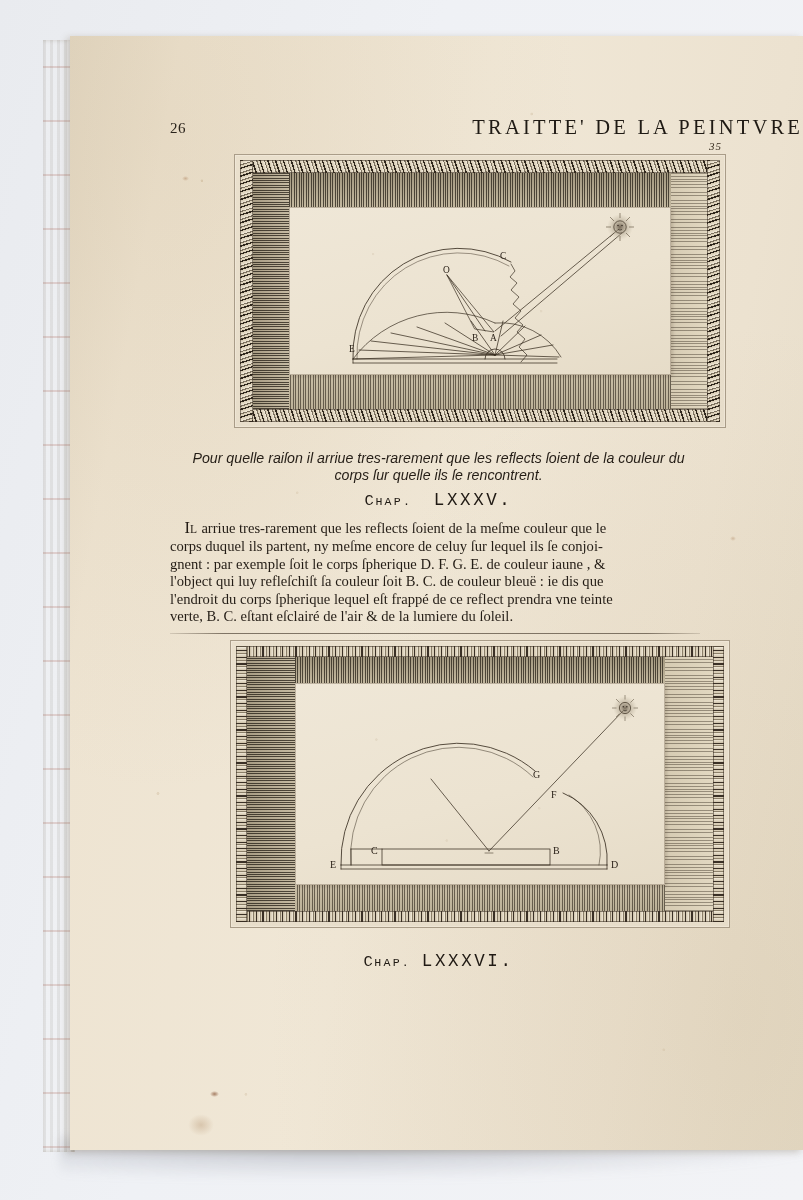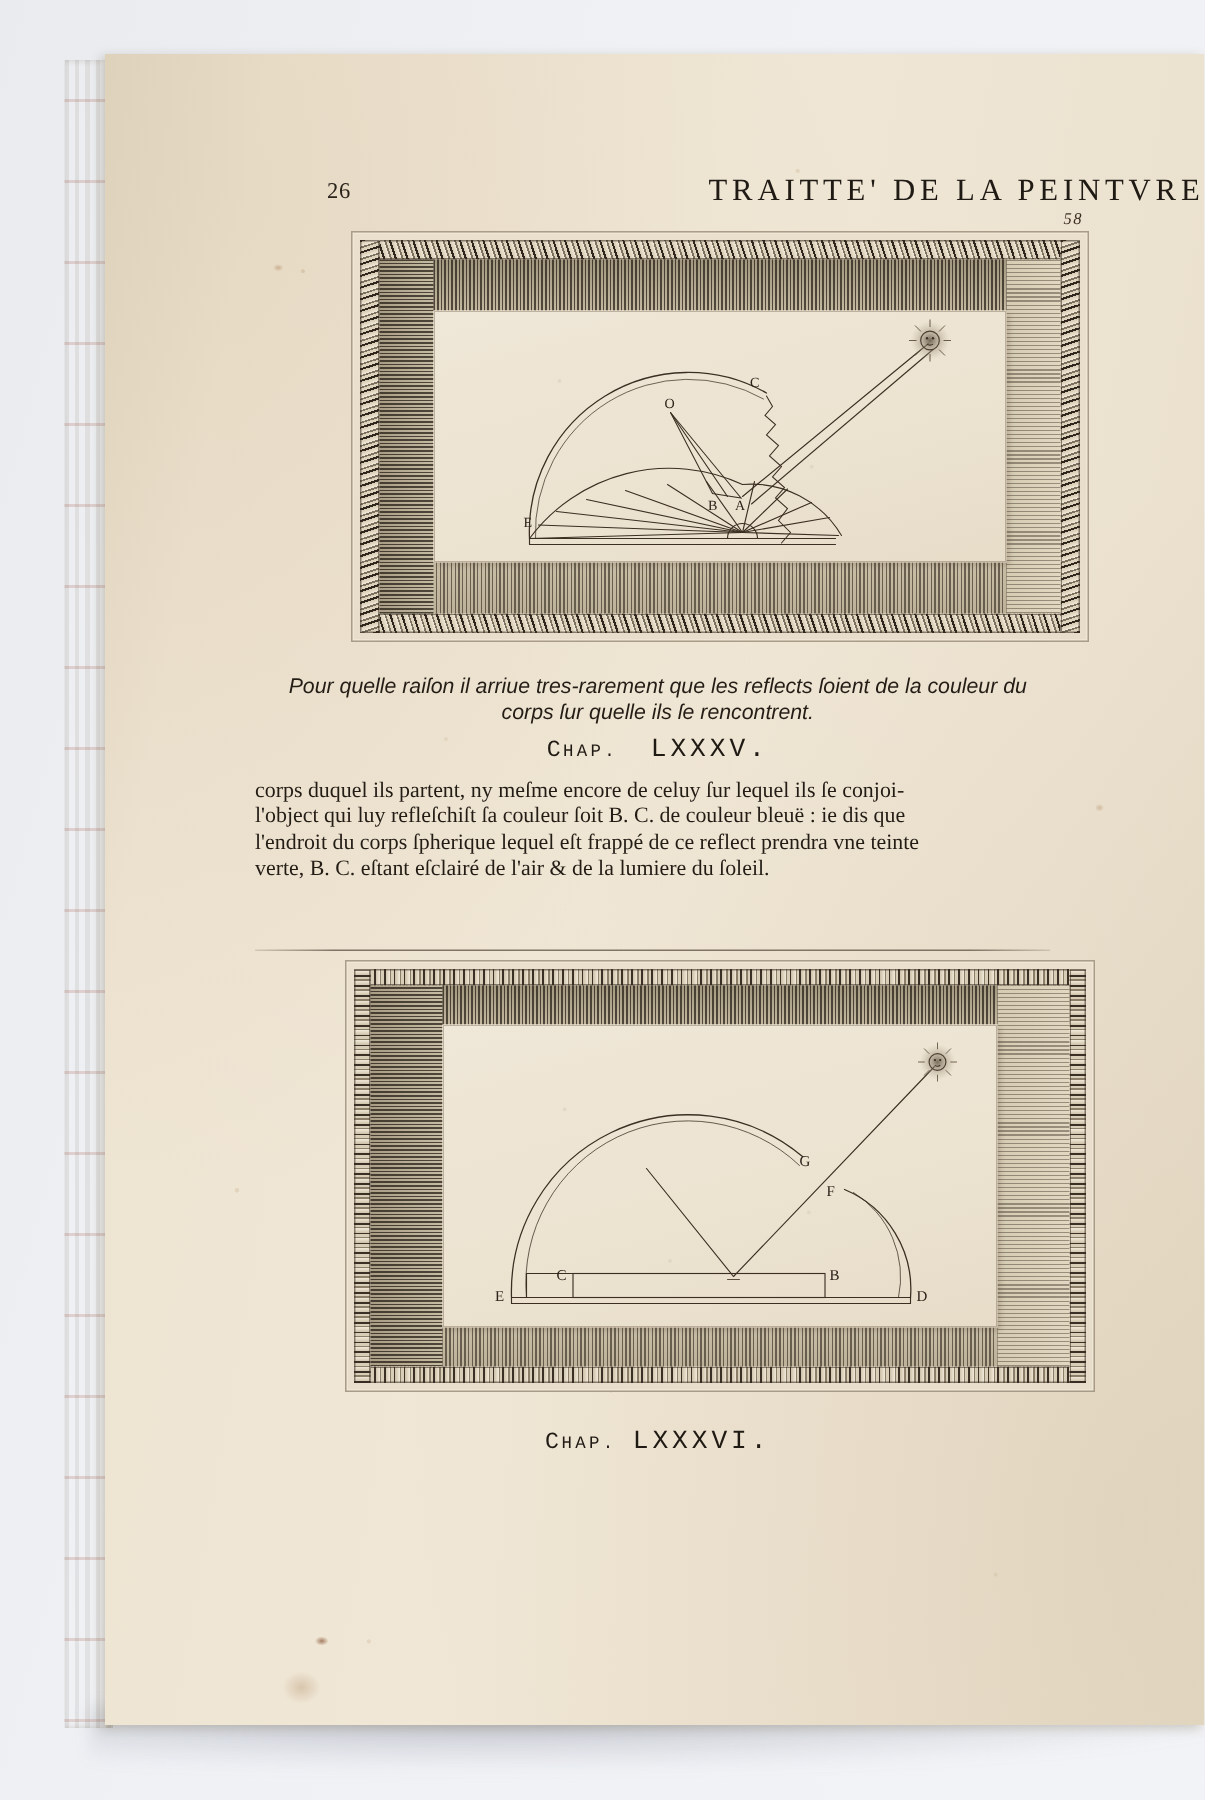--- a/index.html
+++ b/index.html
@@ -64,21 +64,21 @@
     position:absolute; left:0; right:0; top:80px;
     text-align:right;
     font-family:"Liberation Serif", serif;
     font-size:20.5px; letter-spacing:3.2px; font-weight:400;
     color:#1f1a14;
     margin-left:11px;
   }
   .folio{
     position:absolute; left:100px; top:84px;
     font-family:"Liberation Serif", serif;
-    font-size:15px; color:#2a231b; letter-spacing:.5px;margin-left:48px;
+    font-size:15px; color:#2a231b; letter-spacing:.5px;
   }
 
   .caption{
     position:absolute; left:96px; width:545px;
     text-align:center;
     font-family:Liberation Sans, sans-serif;
     font-style:italic;
     font-size:14.2px; line-height:17px;
     color:#241d16;
   }
@@ -222,21 +222,21 @@
     <div class="foxspot" style="left:140px;top:1055px;width:9px;height:6px;background:radial-gradient(ellipse,rgba(120,62,30,.62),rgba(120,62,30,0) 72%);"></div>
     <div class="foxspot" style="left:118px;top:1078px;width:26px;height:22px;background:radial-gradient(ellipse,rgba(150,105,60,.26),rgba(150,105,60,0) 70%);"></div>
     <div class="foxspot" style="left:112px;top:140px;width:7px;height:5px;background:radial-gradient(ellipse,rgba(150,95,50,.34),rgba(150,95,50,0) 72%);"></div>
     <div class="foxspot" style="left:660px;top:500px;width:6px;height:5px;background:radial-gradient(ellipse,rgba(150,100,55,.30),rgba(150,100,55,0) 72%);"></div>
 
     <div class="folio">26</div>
     <div class="running-head">TRAITTE' DE LA PEINTVRE</div>
 
     <div class="plate plate1" style="left:164px; top:118px; width:492px; height:274px;">
       <div class="plate-paper"></div>
-      <div class="plateno">58</div>
+      <div class="plateno">35</div>
       <div class="platemark"></div>
 
       <div class="frame-outer">
         <div class="bead rope" style="left:6px;  top:6px;   width:480px; height:13px;"></div>
         <div class="bead rope" style="left:6px;  top:255px; width:480px; height:13px;"></div>
         <div class="bead rope v" style="left:6px;  top:6px;   width:13px;  height:262px;"></div>
         <div class="bead rope v" style="left:473px;top:6px;   width:13px;  height:262px;"></div>
       </div>
 
       <div class="mat vgrain top" style="left:19px;  top:19px;  width:454px; height:34px;"></div>
@@ -320,21 +320,26 @@
     <div class="caption" style="top:414px;">
       <span>Pour quelle raiſon il arriue tres-rarement que les reflects ſoient de la couleur du</span><br>
       <span>corps ſur quelle ils ſe rencontrent.</span>
     </div>
 
     <div class="chap" style="top:454px;">
       <span>C</span><span class="sc">HAP.</span>&nbsp;&nbsp;<span class="num">LXXXV.</span>
     </div>
 
     <div class="body-par" style="top:483px;">
+      <span class="line">
+        &nbsp;&nbsp;&nbsp;&nbsp;<span class="ini">I</span><span class="sc">L</span>
+        <span>arriue tres-rarement que les reflects ſoient de la meſme couleur que le</span>
+      </span>
       <span class="line">corps duquel ils partent, ny meſme encore de celuy ſur lequel ils ſe conjoi-</span>
+      <span class="line">gnent : par exemple ſoit le corps ſpherique D. F. G. E. de couleur iaune , &amp;</span>
       <span class="line">l'object qui luy refleſchiſt ſa couleur ſoit B. C. de couleur bleuë : ie dis que</span>
       <span class="line">l'endroit du corps ſpherique lequel eſt frappé de ce reflect prendra vne teinte</span>
       <span class="line">verte, B. C. eſtant eſclairé de l'air &amp; de la lumiere du ſoleil.</span>
     </div>
 
     <div class="rule" style="left:100px; top:597px; width:530px;"></div>
 
     <div class="plate plate2" style="left:160px; top:604px; width:500px; height:288px;">
       <div class="plate-paper"></div>
       <div class="platemark"></div>

